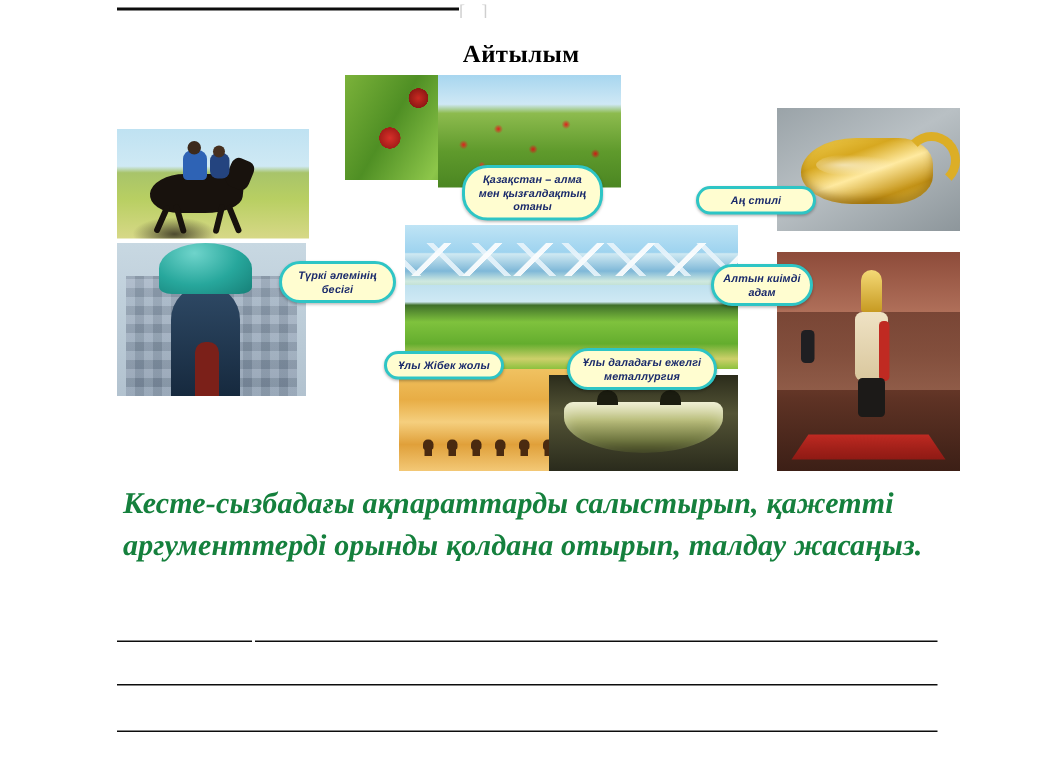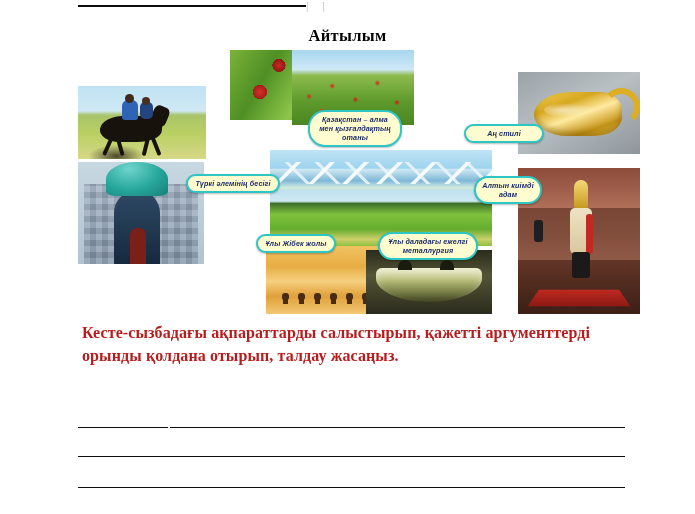--- a/index.html
+++ b/index.html
@@ -253,36 +253,37 @@
     line-height: 1.25;
     text-align: center;
     padding: 3px 5px;
     box-sizing: border-box;
     box-shadow: 0 1px 2px rgba(0,0,0,.28);
     letter-spacing: .1px;
   }
   #lbl-horse    { left: 102px; top: 78px;  width: 80px;  }
   #lbl-apple    { left: 230px; top: 60px;  width: 94px;  }
   #lbl-animal   { left: 386px; top: 74px;  width: 80px;  }
-  #lbl-turk     { left: 108px; top: 124px; width: 94px;  }
+  #lbl-turk     { left: 108px; top: 124px; width: 78px;  }
   #lbl-goldman  { left: 396px; top: 126px; width: 68px;  }
   #lbl-silk     { left: 178px; top: 184px; width: 80px;  }
   #lbl-metal    { left: 300px; top: 182px; width: 100px;  }
 
   
   #task-text {
     position: absolute;
     left: 82px;
     top: 322px;
     width: 556px;
     font-family: "Liberation Serif", serif;
+    font-style: italic;
     font-weight: bold;
-    font-size: 16px;
+    font-size: 20px;
     line-height: 1.42;
-    color: #b91c1c;
+    color: #15803d;
     letter-spacing: 0.1px;
   }
 
   
   .answer-line {
     position: absolute;
     height: 0;
     border-top: 1.6px solid #0d0d0d;
   }
   #answer-line-1a { left: 78px;  top: 427px; width: 90px;  }

